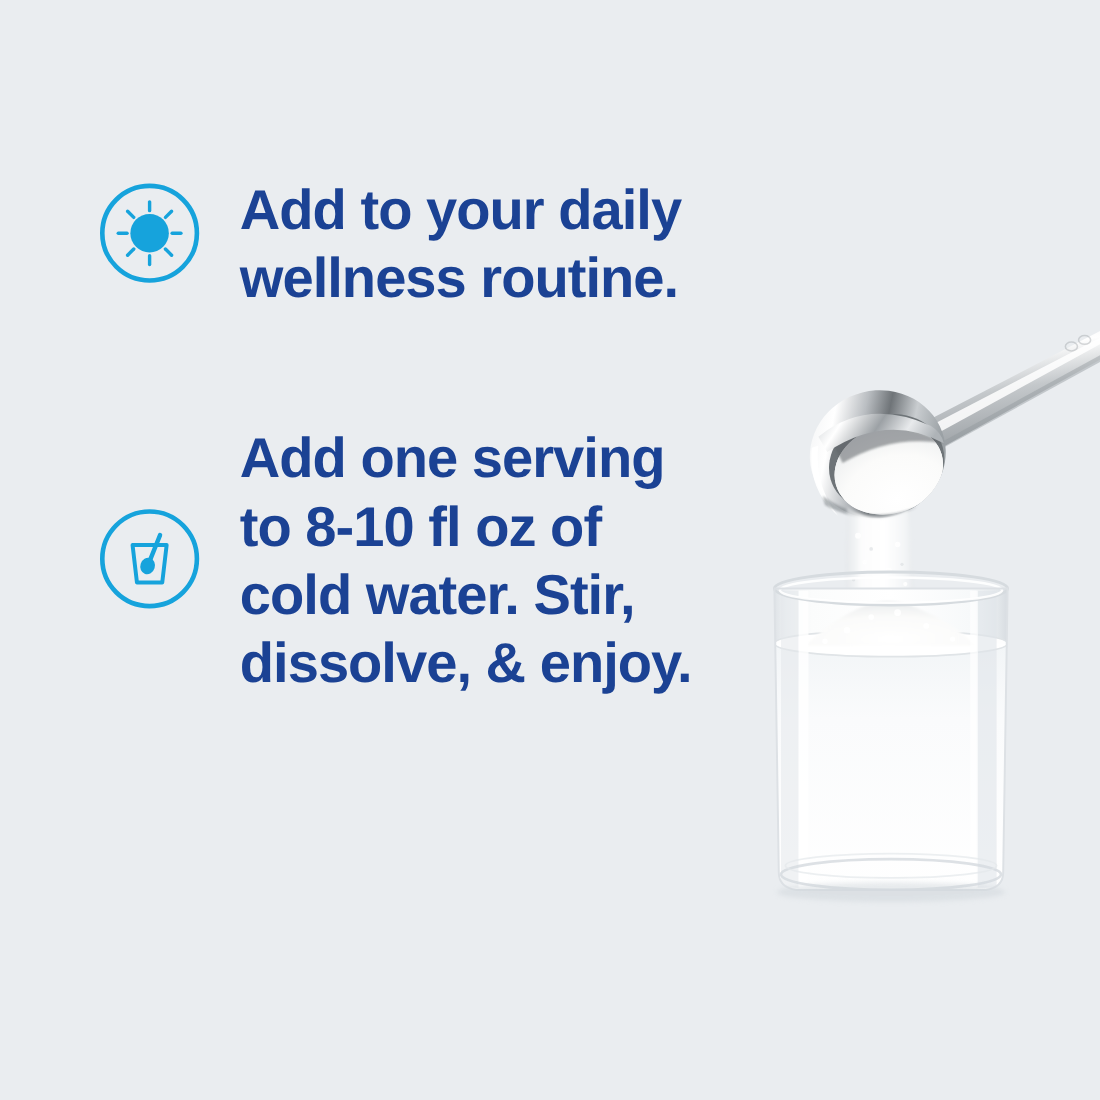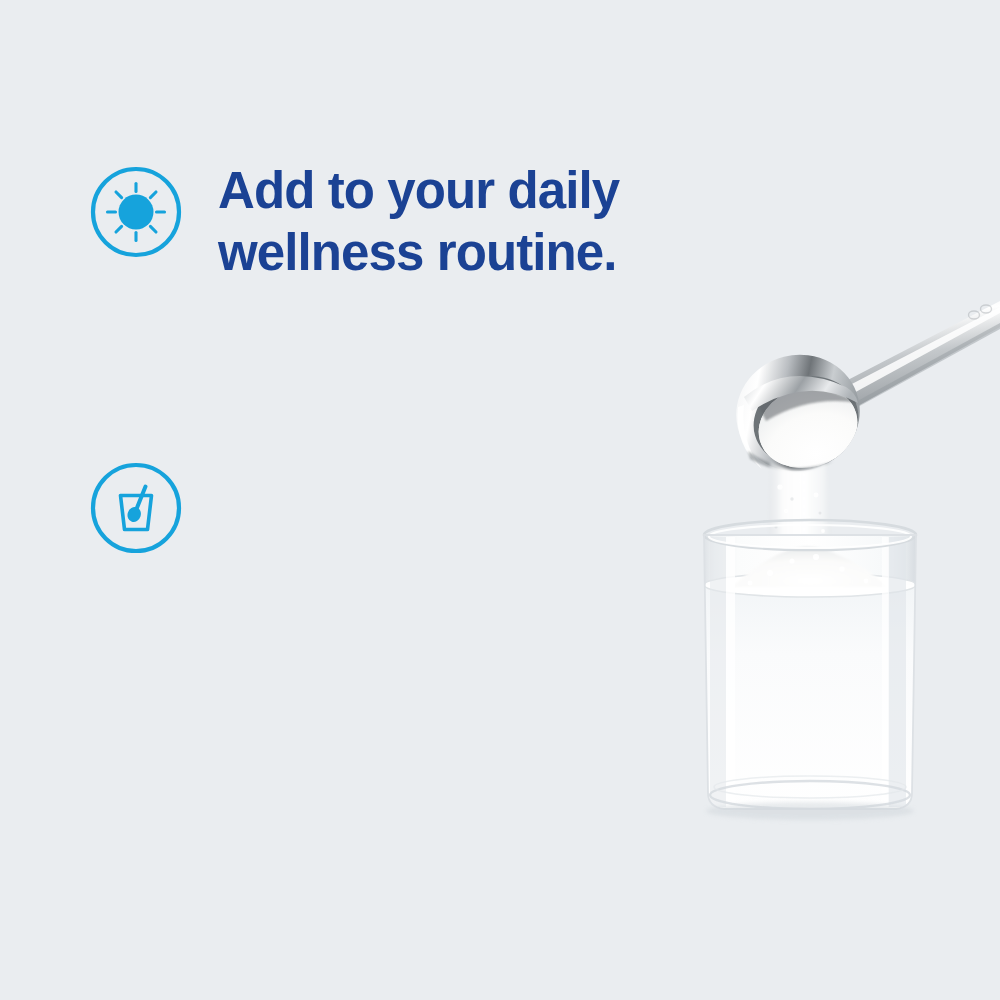--- a/index.html
+++ b/index.html
@@ -99,20 +99,24 @@
         <circle cx="46" cy="46" r="43" fill="none" stroke="#16A3DC" stroke-width="4.2"></circle>
 
         <path d="M30.5 33.5 L61.5 33.5 L57.5 67.5 L34.5 67.5 Z" fill="none" stroke="#16A3DC" stroke-width="3.6" stroke-linejoin="round"></path>
 
         <line x1="55.5" y1="24.5" x2="46.5" y2="47" stroke="#16A3DC" stroke-width="4" stroke-linecap="round"></line>
 
         <ellipse cx="44.2" cy="52.5" rx="6.6" ry="7.6" fill="#16A3DC" transform="rotate(18 44.2 52.5)"></ellipse>
       </svg>
     </div>
 
+    <div class="row-text">Add one serving
+to 8-10 fl oz of
+cold water. Stir,
+dissolve, &amp; enjoy.</div>
   </div>
 
   <div id="photo">
     <svg width="380" height="580" viewBox="0 0 380 580" xmlns="http://www.w3.org/2000/svg">
       <defs>
 
         <linearGradient id="metalBowl" x1="0" y1="0" x2="1" y2="0.45">
           <stop offset="0%" stop-color="#8d9195"></stop>
           <stop offset="10%" stop-color="#f4f5f6"></stop>
           <stop offset="26%" stop-color="#ffffff"></stop>

